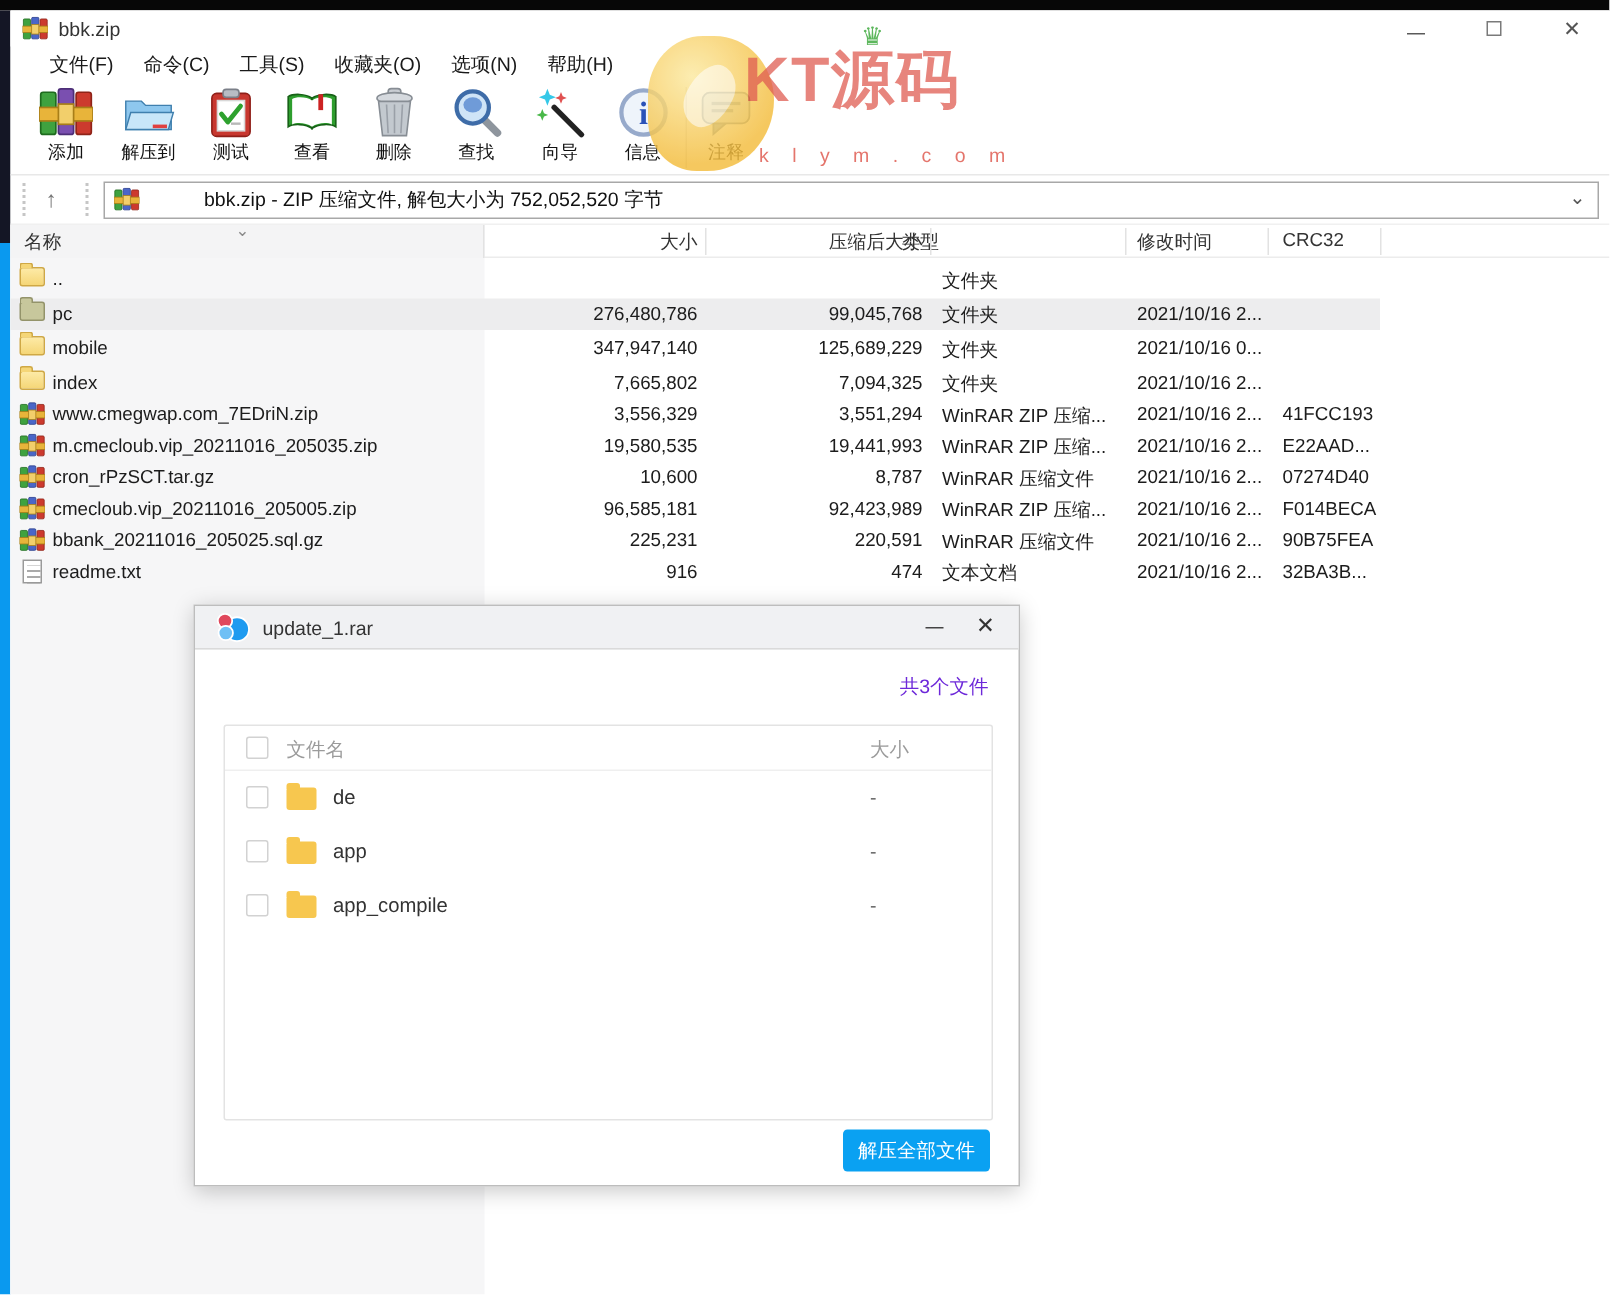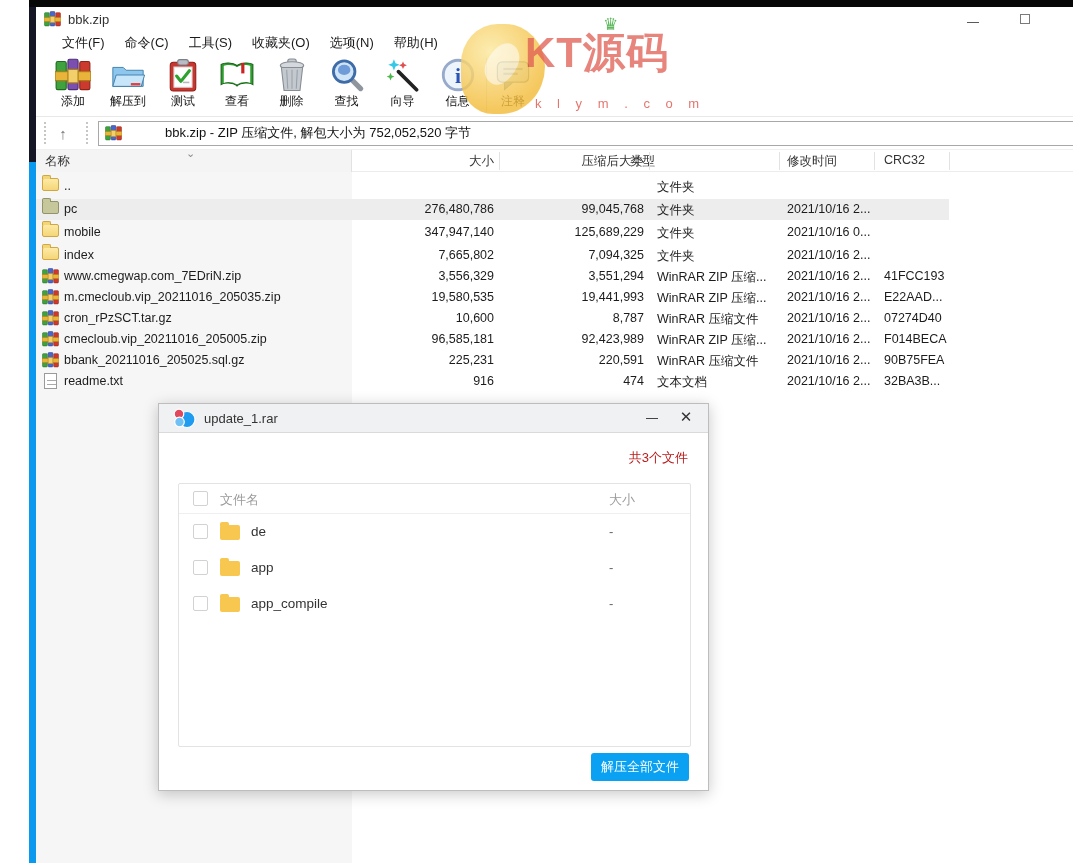--- a/index.html
+++ b/index.html
@@ -1,18 +1,18 @@
 <!DOCTYPE html>
 <html><head>
 <meta charset="utf-8">
 <style>
   * { margin:0; padding:0; box-sizing:border-box; }
   html,body { width:1073px; height:863px; overflow:hidden; background:#ffffff;
               font-family:"Liberation Sans", sans-serif; }
-  .screen { position:relative; width:969px; height:863px; background:#fff;margin-left:29px; }
+  .screen { position:relative; width:969px; height:863px; background:#fff; }
 
   
   .top-strip { position:absolute; left:0; top:0; width:1073px; height:7px; background:#070707; }
   .left-strip-dark { position:absolute; left:0; top:7px; width:7px; height:155px; background:#141625; }
   .left-strip-blue { position:absolute; left:0; top:162px; width:7px; height:701px; background:#0a99ef; }
 
   
   .win { position:absolute; left:7px; top:7px; width:1066px; height:856px; background:#fff; }
 
   .titlebar { position:absolute; left:0; top:0; width:100%; height:24px; background:#fff; display:flex; align-items:center; }
@@ -81,21 +81,21 @@
   .wm-domain { position:absolute; left:74px; top:76px; font-size:13px; color:rgba(216,56,44,.85); letter-spacing:6px; }
 
   
   .dialog { position:absolute; left:129px; top:403px; width:551px; height:388px; background:#fff; border:1px solid #bdbdbd; box-shadow:0 3px 14px rgba(0,0,0,.22); z-index:60; }
   .dlg-titlebar { position:relative; height:29px; background:#f0f1f3; border-bottom:1px solid #dadada; display:flex; align-items:center; }
   .dlg-logo { margin-left:13px; width:24px; height:22px; }
   .dlg-title { margin-left:8px; font-size:13px; color:#333; }
   .dlg-min { position:absolute; right:46px; top:5px; width:20px; height:18px; display:flex; align-items:center; justify-content:center; }
   .dlg-min-glyph { width:12px; border-top:1.5px solid #444; }
   .dlg-close { position:absolute; right:12px; top:3px; width:20px; height:20px; display:flex; align-items:center; justify-content:center; font-size:15px; color:#333; }
-  .dlg-count { position:absolute; right:20px; top:45px; font-size:13px; color:#b91c1c; }
+  .dlg-count { position:absolute; right:20px; top:45px; font-size:13px; color:#6d28d9; }
   .dlg-listbox { position:absolute; left:19px; top:79px; width:513px; height:264px; border:1px solid #e3e3e3; border-radius:2px; background:#fff; }
   .dlg-lh { position:relative; height:30px; border-bottom:1px solid #efefef; }
   .dlg-lh-name { position:absolute; left:41px; top:7px; font-size:13px; color:#9b9b9b; }
   .dlg-lh-size { position:absolute; left:430px; top:7px; font-size:13px; color:#9b9b9b; }
   .dlg-row { position:relative; height:36px; }
   .checkbox { position:absolute; left:14px; top:7px; width:15px; height:15px; border:1px solid #d2d2d2; border-radius:2px; background:#fff; }
   .dlg-lh .checkbox { top:7px; }
   .dlg-row .checkbox { top:10px; }
   .dlg-folder { position:absolute; left:41px; top:11px; width:20px; height:15px; background:#f7c74f; border-radius:2px; }
   .dlg-folder::before { content:""; position:absolute; left:0; top:-3px; width:9px; height:4px; background:#f7c74f; border-radius:2px 2px 0 0; }

